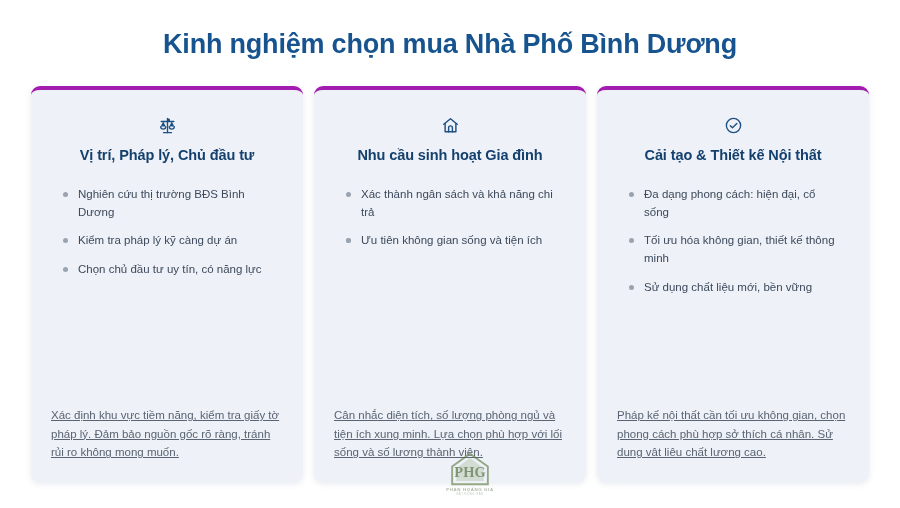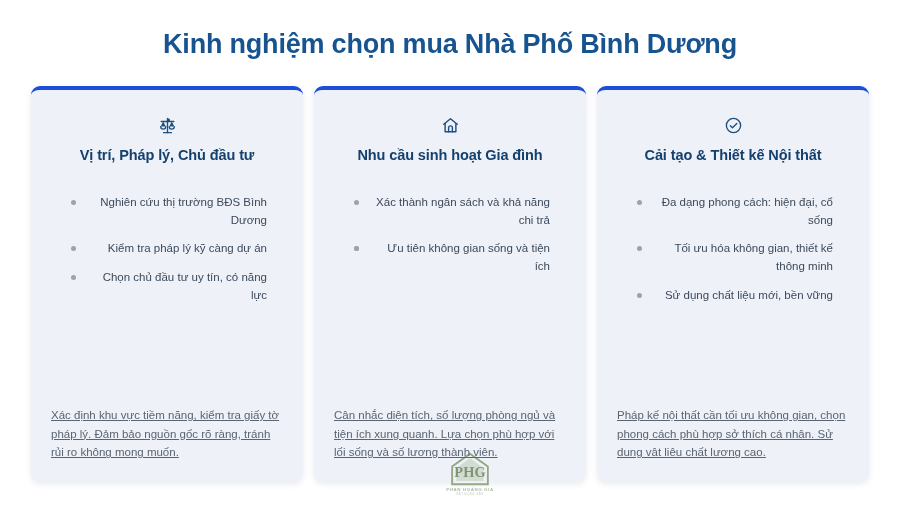--- a/index.html
+++ b/index.html
@@ -49,21 +49,21 @@
     justify-content: space-between;
     align-items: stretch;
   }
 
   .card {
     position: relative;
     width: 272px;
     box-sizing: border-box;
     background: #eef1f7;
     border-radius: 9px;
-    border-top: 4px solid #1d4ed8;
+    border-top: 4px solid #a21caf;
     box-shadow: 0 2px 6px rgba(30, 50, 90, 0.10);
     padding: 18px 20px 20px 20px;
     display: flex;
     flex-direction: column;
     overflow: hidden;
   }
 
   
   .card-icon {
     width: 100%;
@@ -85,23 +85,22 @@
     font-weight: 700;
     color: #14406e;
     line-height: 1.3;
     margin-bottom: 13px;
     letter-spacing: -0.1px;
   }
 
   
   .card-list {
     list-style: none;
-    margin: 16px;
+    margin: 8px;
     padding: 0 0 0 2px;
-    text-align: right;
   }
   .card-list li {
     position: relative;
     padding-left: 17px;
     margin-bottom: 11px;
     font-size: 11.5px;
     line-height: 1.55;
     color: #3d4a5c;
   }
   .card-list li:last-child {
@@ -212,21 +211,21 @@
           <span>Xác thành ngân sách và khả năng chi trả</span>
         </li>
         <li>
           <span class="bullet-dot"></span>
         </li>
         <li>
           <span class="bullet-dot"></span>
           <span>Ưu tiên không gian sống và tiện ích</span>
         </li>
       </ul>
-      <div class="card-note">Cân nhắc diện tích, số lượng phòng ngủ và tiện ích xung quanh. Lựa chọn phù hợp với lối sống và số lượng thành viên.</div>
+      <div class="card-note">Cân nhắc diện tích, số lượng phòng ngủ và tiện ích xung minh. Lựa chọn phù hợp với lối sống và số lượng thành viên.</div>
     </div>
 
     <div class="card">
       <div class="card-icon">
         <svg width="19" height="19" viewBox="0 0 24 24" fill="none" stroke="#1d4f82" stroke-width="1.7" stroke-linecap="round" stroke-linejoin="round">
           <circle cx="12" cy="12" r="9"></circle>
           <path d="M8 12.2l2.7 2.7L16.2 9.4"></path>
         </svg>
       </div>
       <div class="card-heading">Cải tạo &amp; Thiết kế Nội thất</div>

